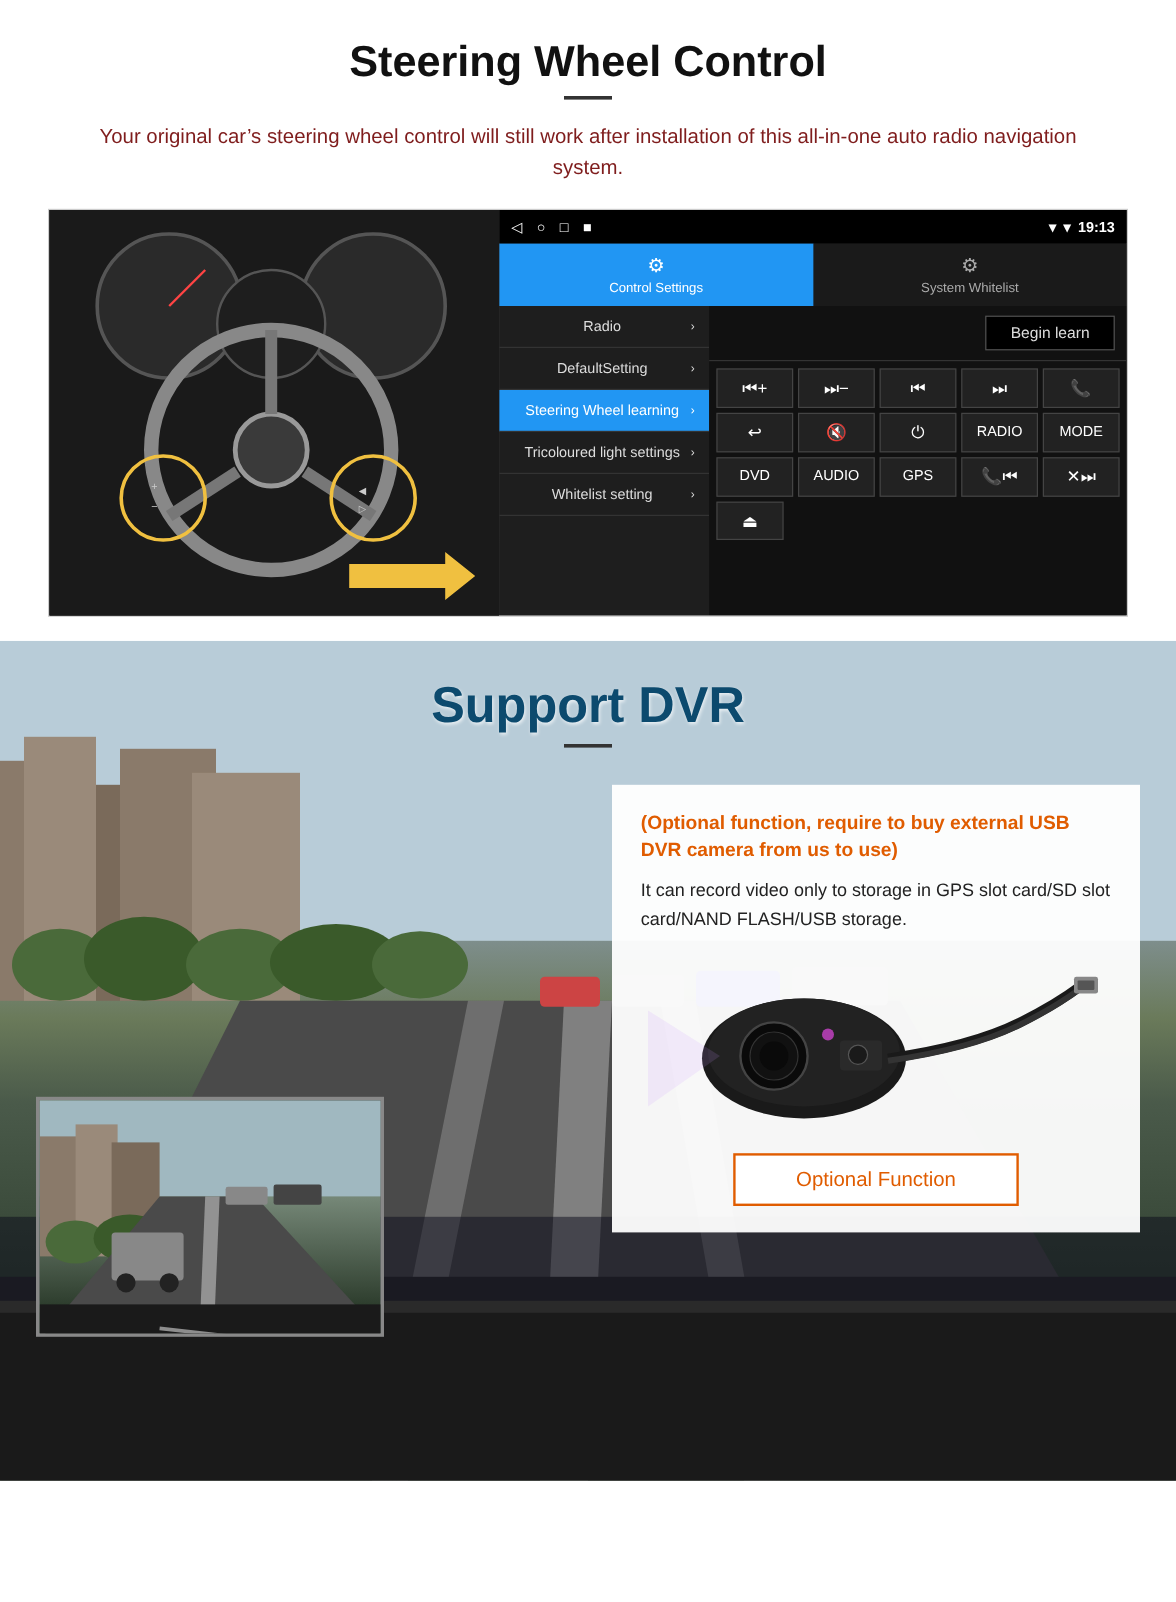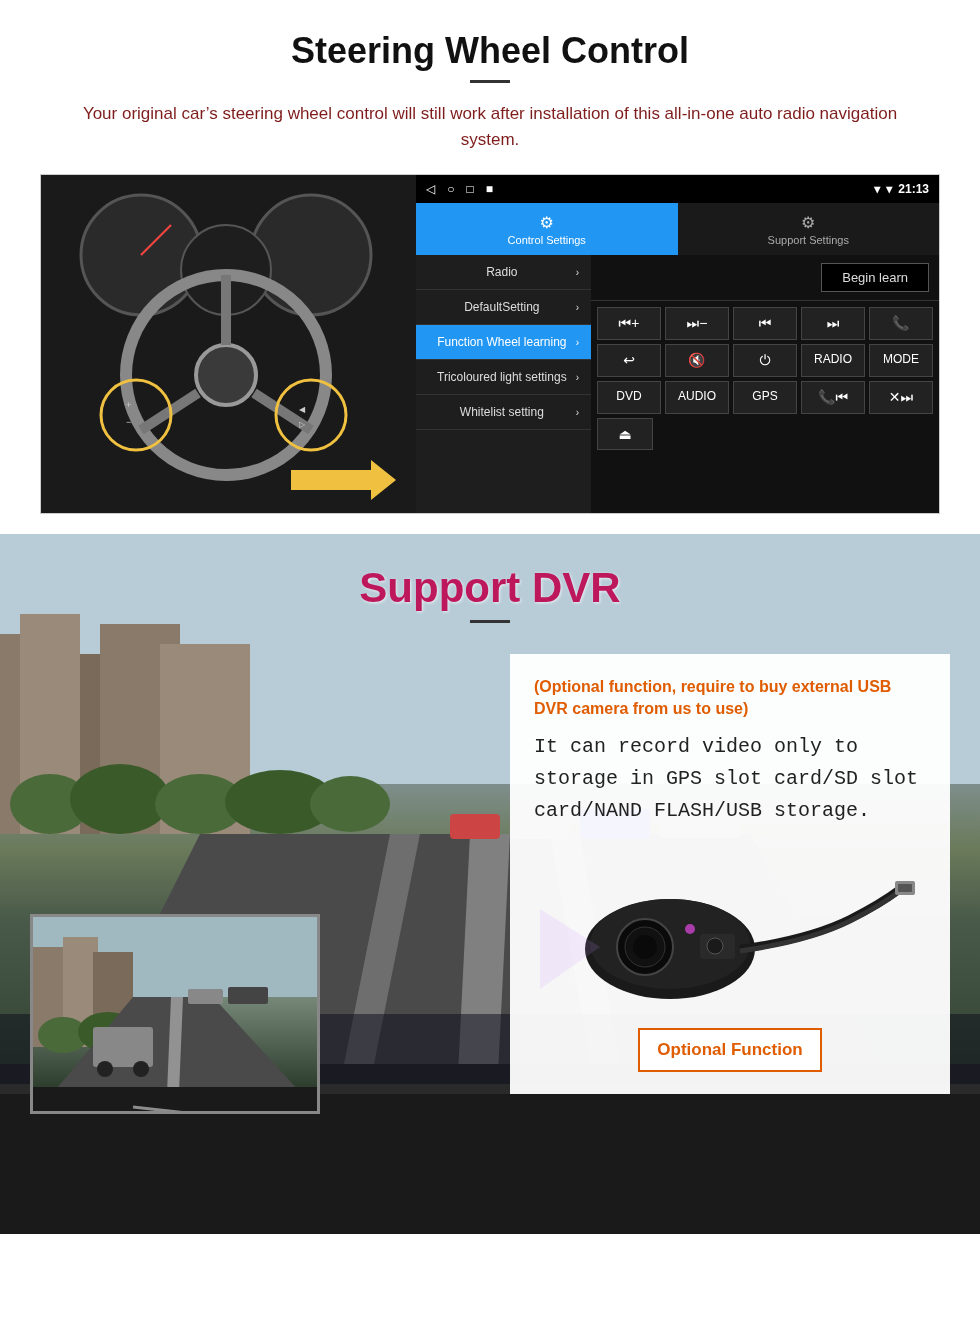--- a/index.html
+++ b/index.html
@@ -206,21 +206,21 @@
     }
     .dvr-title-wrap {
       position: relative;
       z-index: 10;
       text-align: center;
       padding: 30px 0 10px;
     }
     .dvr-title {
       font-size: 42px;
       font-weight: 900;
-      color: #be185d;
+      color: #0c4a6e;
       text-shadow: 1px 1px 3px rgba(255,255,255,0.7);
     }
     .dvr-divider {
       width: 40px;
       height: 3px;
       background: #333;
       margin: 8px auto 0;
     }
 
     
@@ -235,44 +235,43 @@
     }
     .dvr-optional-text {
       color: #e05c00;
       font-size: 16px;
       font-weight: bold;
       line-height: 1.4;
       margin-bottom: 10px;
     }
     .dvr-body-text {
       color: #222;
-      font-size: 20px;
+      font-size: 15px;
       line-height: 1.6;
-      margin-bottom: 27px;
-      font-family: Liberation Mono, monospace;
+      margin-bottom: 8px;
     }
     .dvr-camera-img {
       width: 100%;
       height: 160px;
       position: relative;
       margin-bottom: 14px;
       display: flex;
       align-items: center;
       justify-content: center;
     }
     .optional-func-btn {
       display: block;
-      width: 184px;
+      width: 238px;
       margin: 0 auto;
       padding: 10px 12px;
       text-align: center;
       border: 2px solid #e05c00;
       color: #e05c00;
       font-size: 17px;
-      font-weight: bold;
+      font-weight: normal;
       background: #fff;
       cursor: pointer;
     }
 
     
     .dvr-preview {
       position: absolute;
       bottom: 120px;
       left: 30px;
       width: 290px;
@@ -338,48 +337,48 @@
       <div class="android-topbar">
         <div class="topbar-left">
           <span>◁</span>
           <span>○</span>
           <span>□</span>
           <span>■</span>
         </div>
         <div class="topbar-right">
           <span>▾</span>
           <span>▾</span>
-          <span>21:13</span>
+          <span>19:13</span>
         </div>
       </div>
 
       <div class="android-tabs">
         <div class="tab-general">
           <span class="tab-icon">⚙</span>
           <span>Control Settings</span>
         </div>
         <div class="tab-system">
           <span class="tab-icon">⚙</span>
-          <span>Support Settings</span>
+          <span>System Whitelist</span>
         </div>
       </div>
 
       <div class="android-body">
 
         <div class="menu-panel">
           <div class="menu-item">
             <span class="menu-item-text">Radio</span>
             <span class="chevron">›</span>
           </div>
           <div class="menu-item">
             <span class="menu-item-text">DefaultSetting</span>
             <span class="chevron">›</span>
           </div>
           <div class="menu-item active">
-            <span class="menu-item-text">Function Wheel learning</span>
+            <span class="menu-item-text">Steering Wheel learning</span>
             <span class="chevron">›</span>
           </div>
           <div class="menu-item">
             <span class="menu-item-text">Tricoloured light settings</span>
             <span class="chevron">›</span>
           </div>
           <div class="menu-item">
             <span class="menu-item-text">Whitelist setting</span>
             <span class="chevron">›</span>
           </div>

